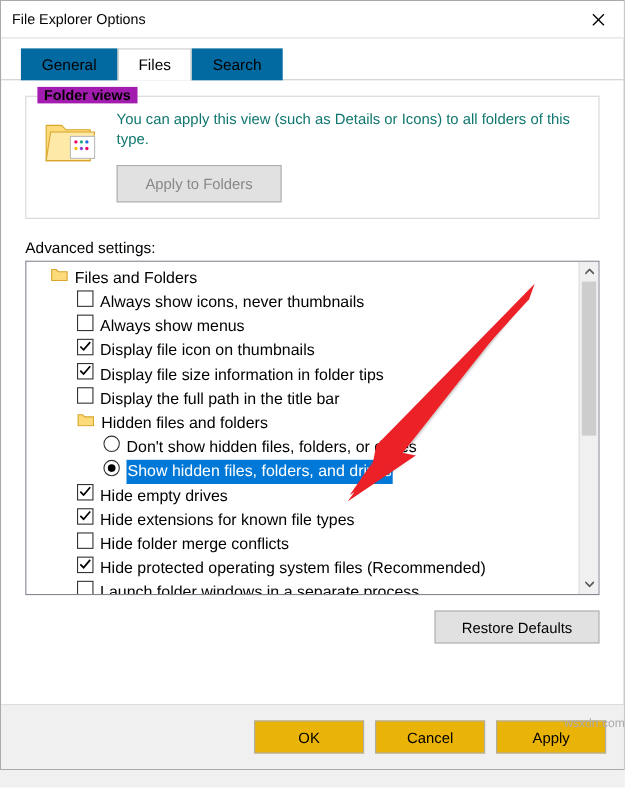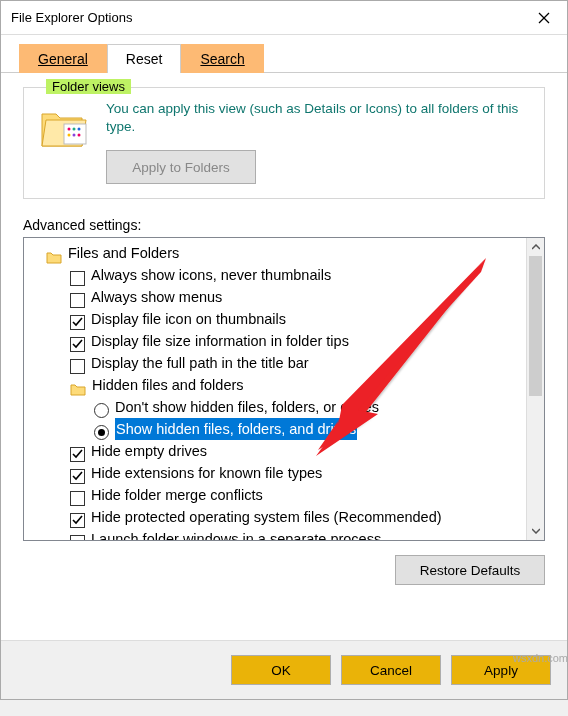--- a/index.html
+++ b/index.html
@@ -5,37 +5,37 @@
 * { box-sizing: border-box; font-family: "Segoe UI", Tahoma, sans-serif; }
 body { margin: 0; background: #f0f0f0; width: 568px; height: 716px; position: relative; }
 .window { width: 568px; height: 700px; background: #fff; border: 1px solid #aaa; display: flex; flex-direction: column; }
 .titlebar { display: flex; align-items: center; height: 34px; padding: 0 0 0 10px; background: #fff; border-bottom: 1px solid #ddd; }
 .titlebar .title { flex: 1; font-size: 13px; color: #000; }
 .titlebar .close { width: 46px; height: 33px; display: flex; align-items: center; justify-content: center; cursor: pointer; }
 .titlebar .close svg { width: 12px; height: 12px; }
 .tabs { display: flex; padding: 8px 12px 0 18px; position: relative; border-bottom: 1px solid #ccc; }
 .tab { padding: 6px 18px 6px; font-size: 14px; color: #000; border: 1px solid transparent; border-bottom: none; cursor: pointer; position: relative; top: 1px; background: #fff; }
 .tab.active { border-color: #ccc; background: #fff; z-index: 2; }
-.tab.inactive { background: #fdba74; text-decoration: underline; }
+.tab.inactive { background: #0369a1; }
 .tab-content { flex: 1; padding: 14px 22px 18px; display: flex; flex-direction: column; }
 .groupbox { border: 1px solid #d6d6d6; padding: 12px 14px 14px; position: relative; margin-bottom: 18px; }
-.groupbox-title { position: absolute; top: -9px; left: 22px; background: #bef264; padding: 0 6px; font-size: 13px; color: #000; }
+.groupbox-title { position: absolute; top: -9px; left: 10px; background: #a21caf; padding: 0 6px; font-size: 13px; color: #000; font-weight: bold; }
 .folderviews-row { display: flex; gap: 14px; align-items: flex-start; }
 .folder-icon { width: 54px; height: 54px; display: flex; align-items: center; justify-content: center; }
 .folder-icon svg { width: 54px; height: 54px; }
 .fv-right { flex: 1; }
 .fv-desc { font-size: 13.5px; color: #0f766e; margin-bottom: 14px; line-height: 1.35; }
 .fv-buttons { display: flex; gap: 18px; }
 .btn { min-width: 150px; height: 34px; border: 1px solid #adadad; background: #eab308; font-size: 13.5px; color: #000; cursor: pointer; display: inline-flex; align-items: center; justify-content: center; }
 .btn:disabled { color: #888; background: #e1e1e1; cursor: default; text-align: right; }
 .btn.focus { border: 2px solid #0078d7; background: #e5f1fb; }
 .adv-label { font-size: 14px; margin-bottom: 4px; }
 .tree { border: 1px solid #828790; height: 304px; overflow: hidden; position: relative; display: flex; }
 .tree-content { flex: 1; padding: 4px 4px; overflow: hidden; font-size: 14.5px; line-height: 22px; }
-.tree-row { display: flex; align-items: flex-end; gap: 6px; padding: 0 2px; }
+.tree-row { display: flex; align-items: flex-start; gap: 6px; padding: 0 2px; }
 .indent1 { padding-left: 18px; }
 .indent2 { padding-left: 42px; }
 .indent3 { padding-left: 66px; }
 .chk, .rdo { width: 15px; height: 15px; border: 1px solid #333; display: inline-flex; align-items: center; justify-content: center; background: #fff; flex-shrink: 0; }
 .rdo { border-radius: 50%; }
 .rdo.sel::after { content: ""; width: 7px; height: 7px; background: #000; border-radius: 50%; display: block; }
 .chk.sel svg { width: 11px; height: 11px; }
 .folder-mini { width: 16px; height: 14px; flex-shrink: 0; }
 .hl { background: #0078d7; color: #fff; padding: 0 1px; }
 .scrollbar { width: 18px; background: #f0f0f0; border-left: 1px solid #ddd; display: flex; flex-direction: column; }
@@ -59,21 +59,21 @@
     <div class="close">
       <svg viewBox="0 0 12 12">
           <line x1="1" y1="1" x2="11" y2="11" stroke="#000" stroke-width="1.2"></line>
           <line x1="11" y1="1" x2="1" y2="11" stroke="#000" stroke-width="1.2"></line>
         </svg>
     </div>
   </div>
 
   <div class="tabs">
     <div class="tab inactive">General</div>
-    <div class="tab active">Reset</div>
+    <div class="tab active">Files</div>
     <div class="tab inactive">Search</div>
   </div>
 
   <div class="tab-content">
 
     <div class="groupbox">
       <span class="groupbox-title">Folder views</span>
       <div class="folderviews-row">
         <div class="folder-icon">
           <svg viewBox="0 0 54 54">

